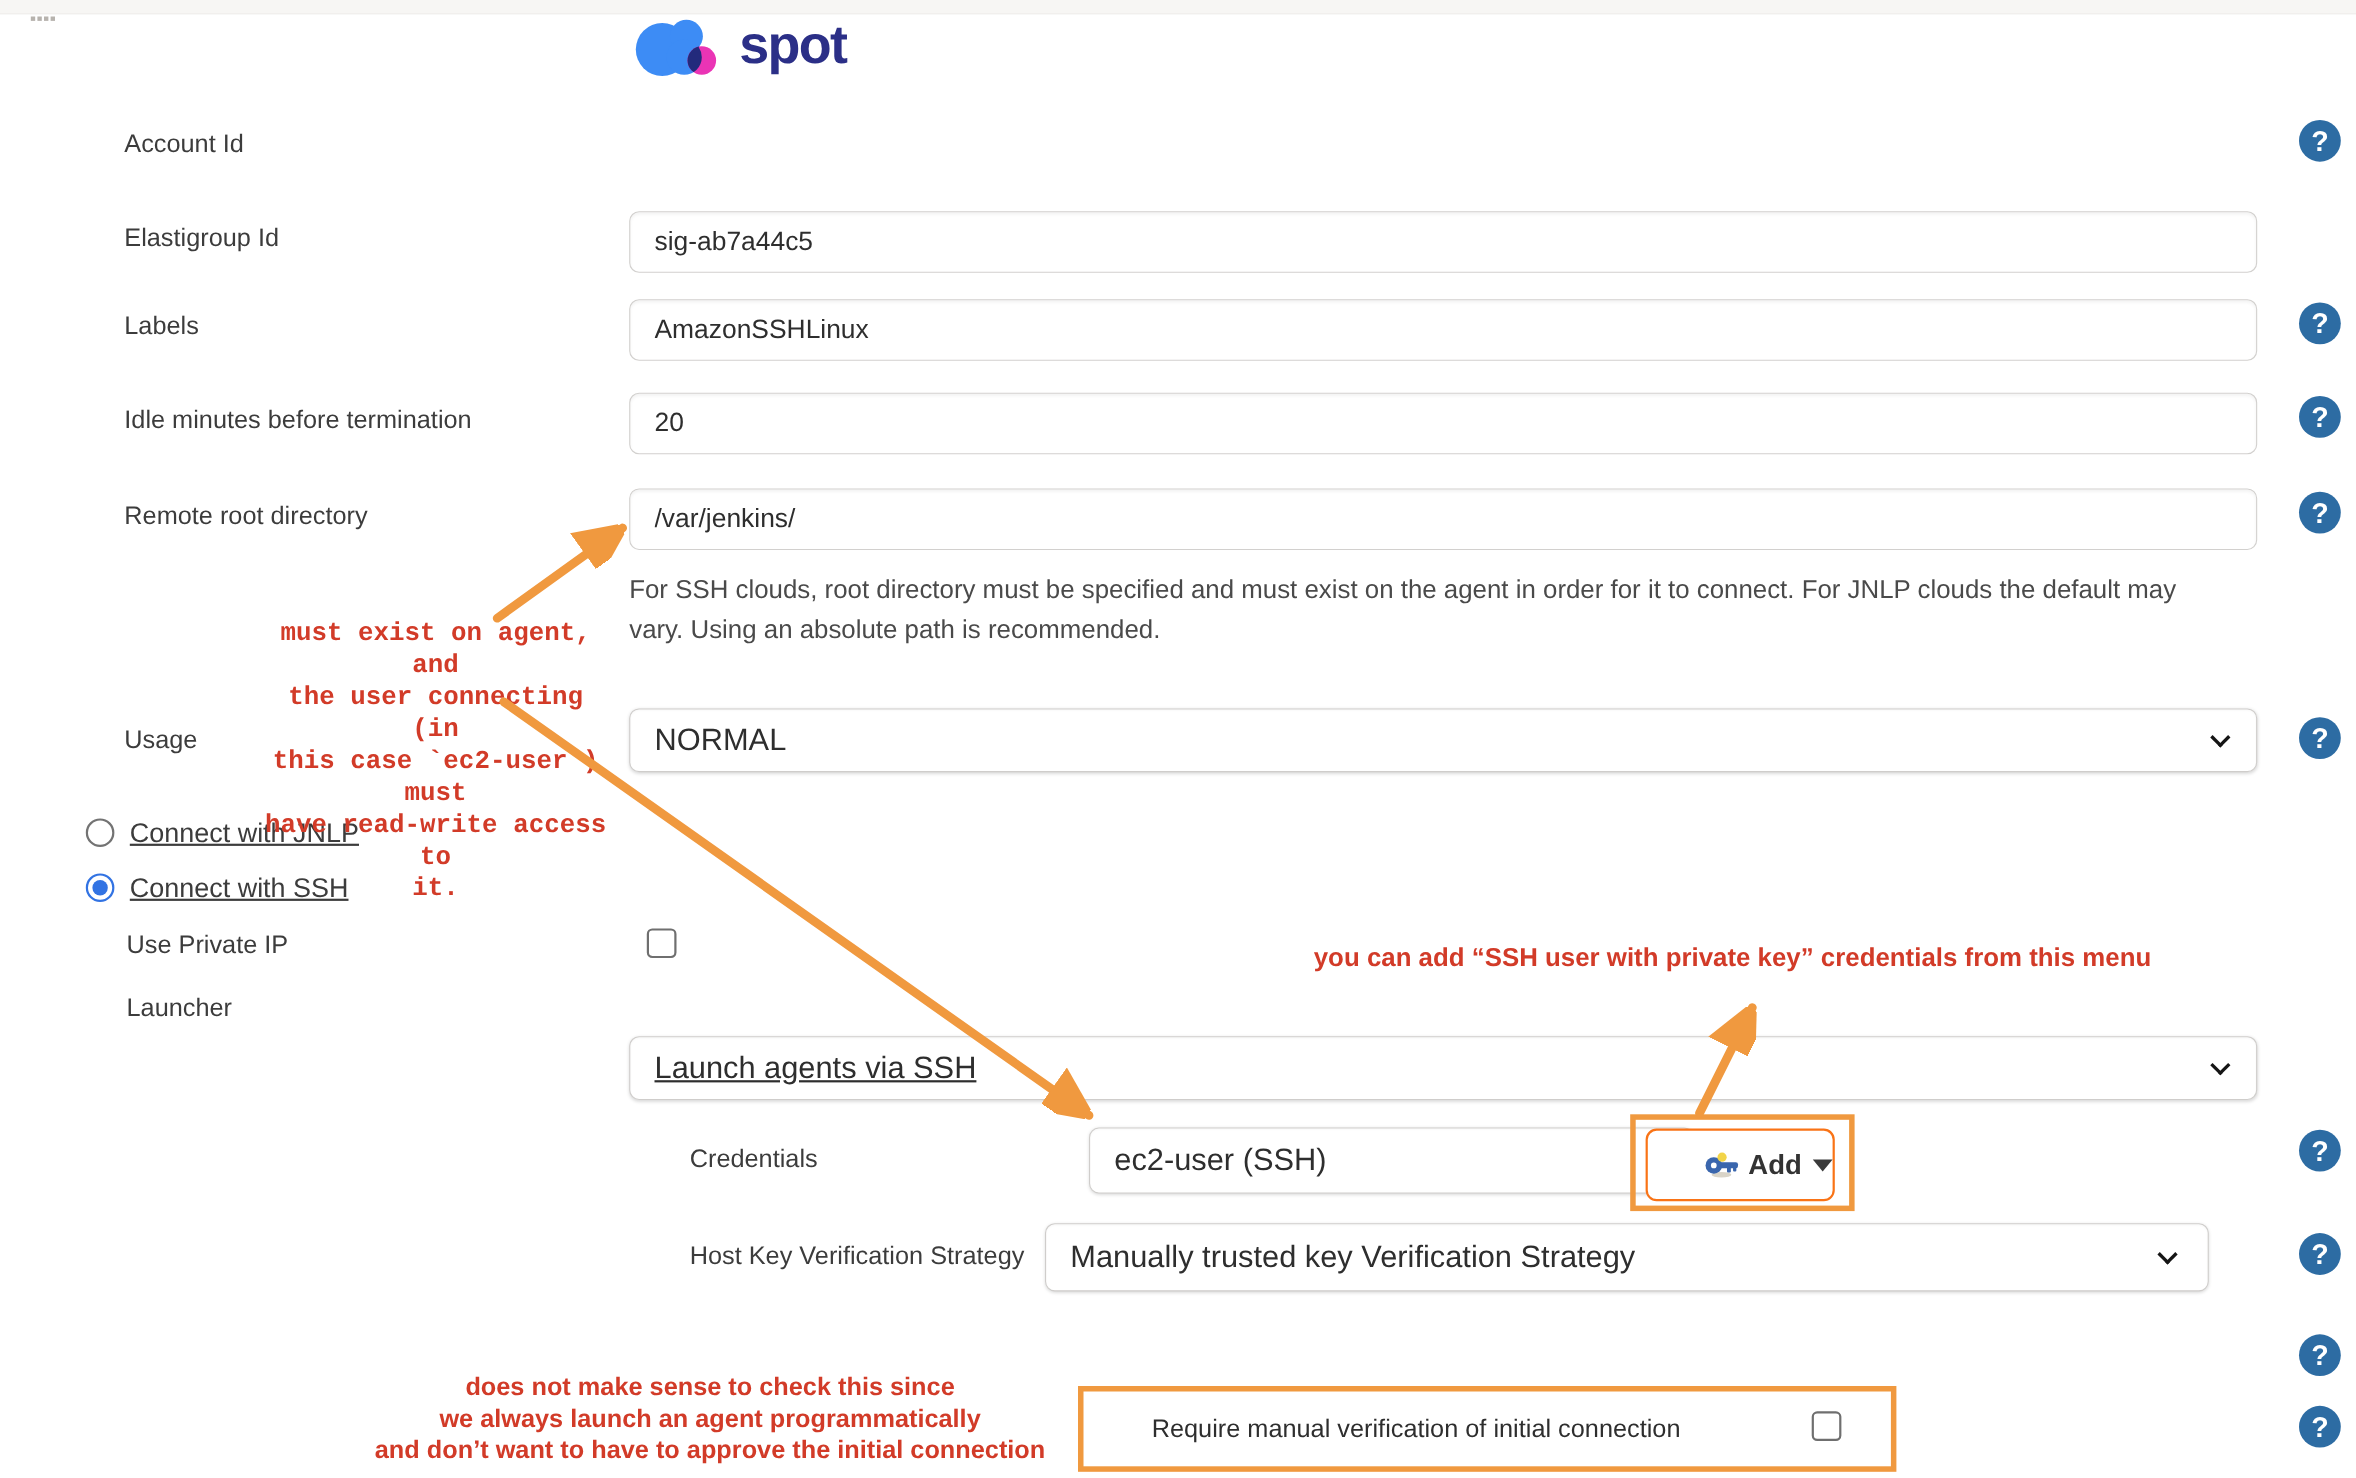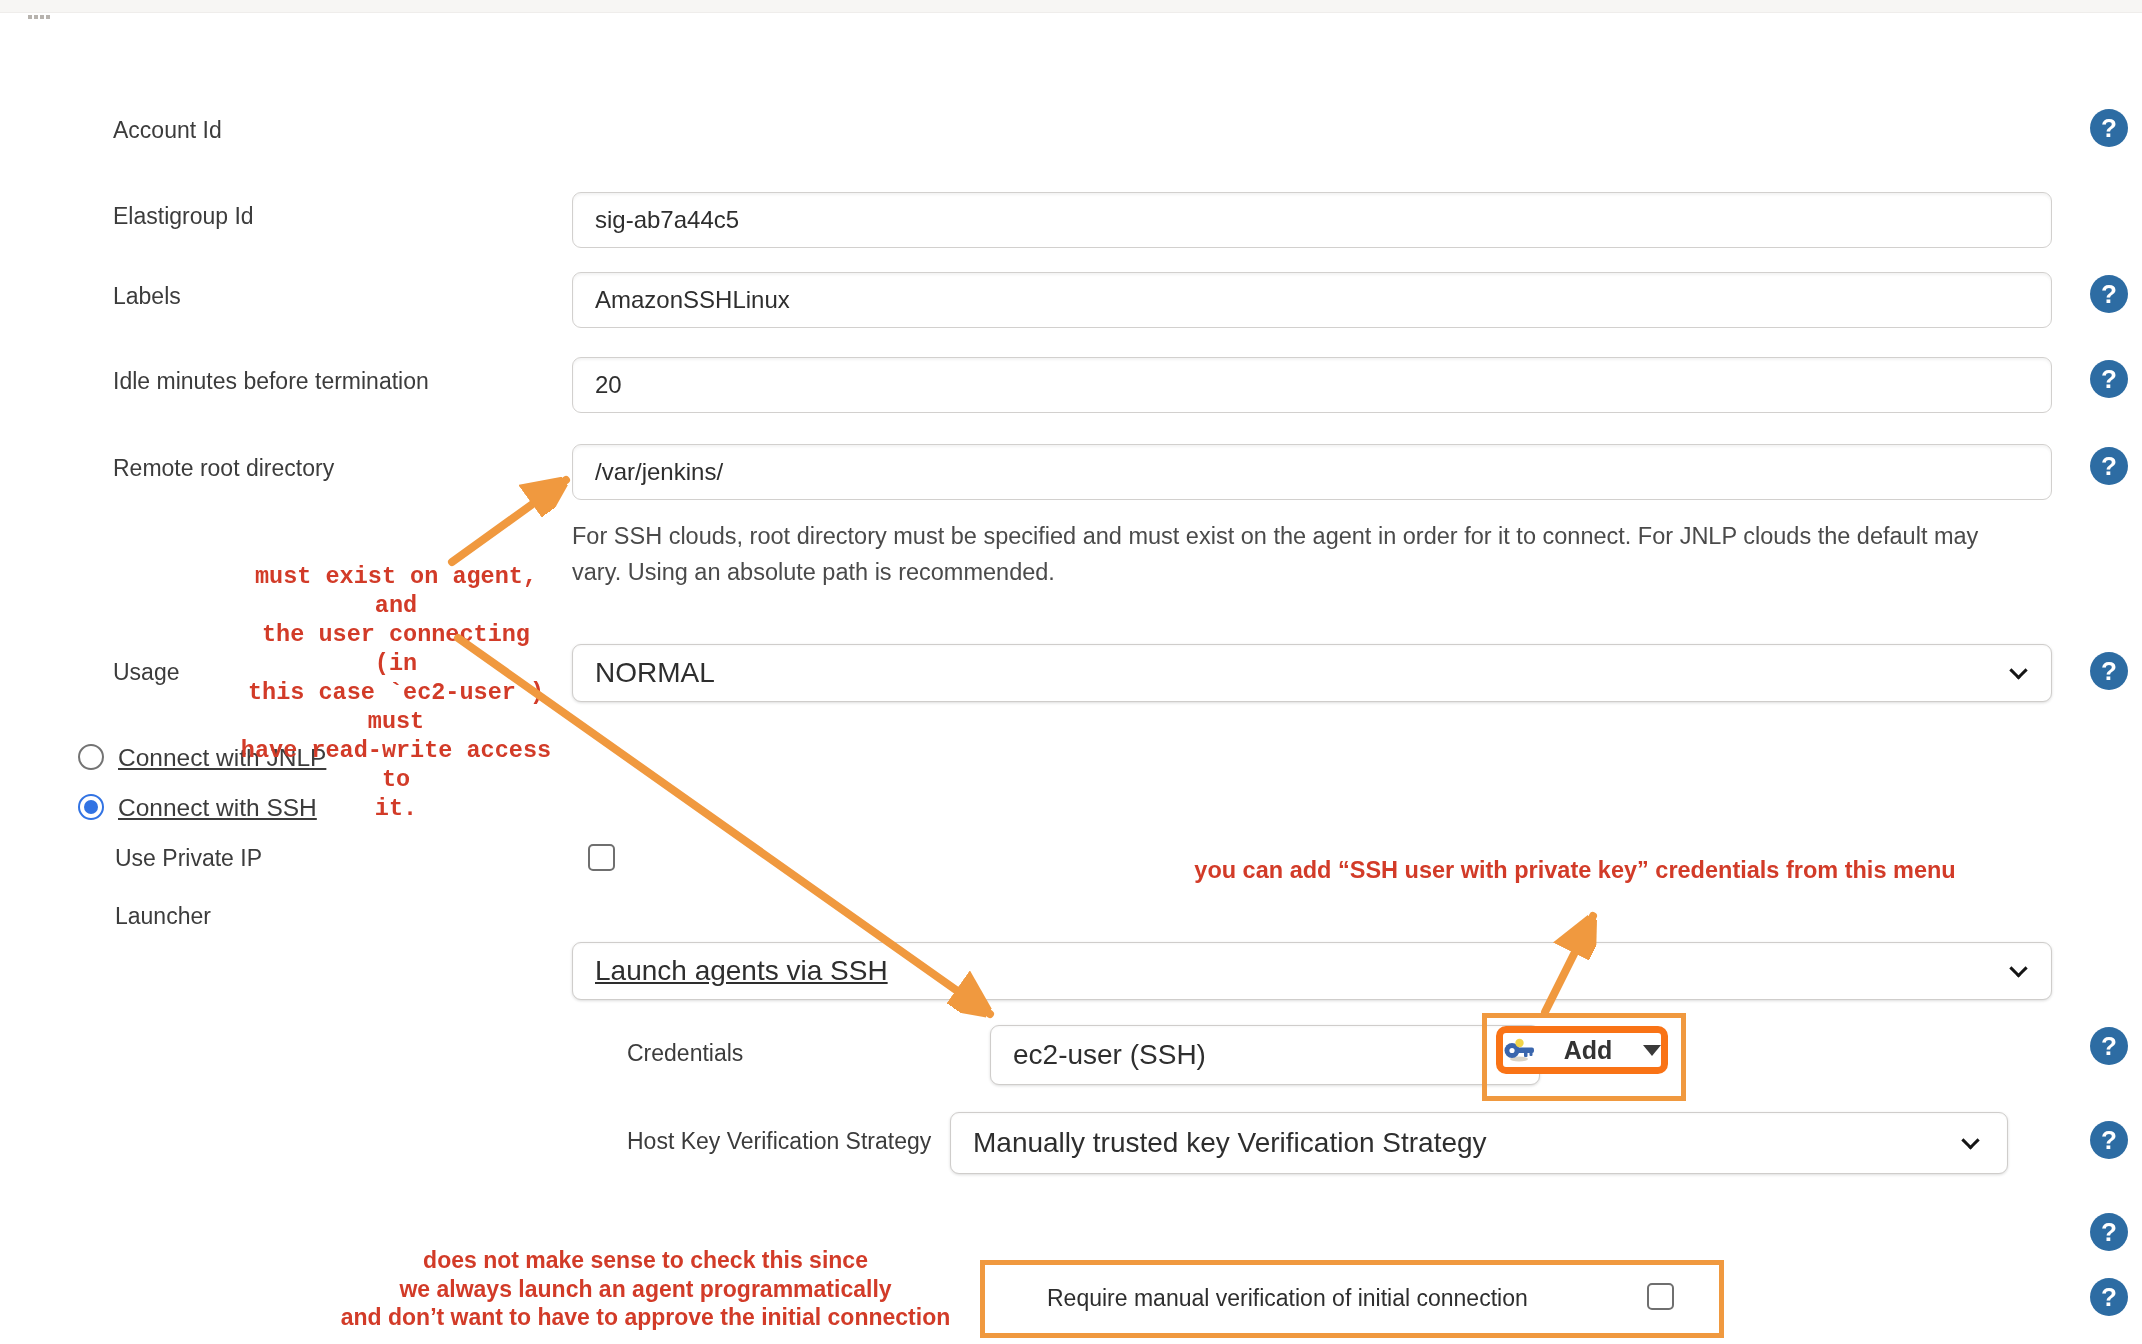--- a/index.html
+++ b/index.html
@@ -48,42 +48,61 @@
     border:2px solid #737373; background:#fff; }
   .radio.selected { border:2.5px solid #3273e3; }
   .radio.selected::after { content:""; position:absolute; left:50%; top:50%; width:14px; height:14px;
     border-radius:50%; background:#3273e3; transform:translate(-50%,-50%); }
   .radio-label { position:absolute; left:118px; font-size:24.5px; color:#3c3c3c; white-space:nowrap;text-decoration:underline; }
 
   .checkbox { position:absolute; width:27px; height:27px; border:2px solid #6f6f6f; border-radius:5px; background:#fff; cursor:pointer; }
 
   .orange-box { position:absolute; border:5px solid #f0993f; background:transparent; }
 
-  .add-btn { position:absolute; left:1496px; top:1026px; width:172px; height:48px;
-    background:#fff; border:7px solid #f97316; border-radius:10px;
-    display:flex; align-items:center; justify-content:space-between; gap:6px; cursor:pointer; }
+  .add-btn { position:absolute; left:1496px; top:1026px; width:172px; height:66px;
+    background:#fff; border:2px solid #f97316; border-radius:10px;
+    display:flex; align-items:center; justify-content:flex-end; gap:6px; cursor:pointer; }
   .add-label { font-size:25px; font-weight:bold; color:#333; }
   .caret-down { width:0; height:0; border-left:9px solid transparent; border-right:9px solid transparent;
     border-top:11px solid #3a3a3a; margin-left:4px; }
 
   .note { position:absolute; color:#d23b28; font-weight:bold; text-align:center; }
   .note-remote { left:235px; top:562px; width:322px; font-size:23.5px; line-height:29px;font-family:Liberation Mono, monospace; }
   .note-cred { left:1180px; top:856px; width:790px; font-size:23.5px; line-height:29px; }
   .note-req { left:318px; top:1246px; width:655px; font-size:23px; line-height:28.5px; }
 
   .arrows { position:absolute; left:0; top:0; width:2142px; height:1344px; pointer-events:none; }
 </style>
 </head>
 <body>
 
 <div class="page">
 
   <div class="topbar"></div>
   <div class="drag-dots"></div>
 
+  <div class="logo">
+    <svg width="92" height="62" viewBox="0 0 92 62">
+      <defs>
+        <clipPath id="cloudClip">
+          <circle cx="30" cy="33" r="24"></circle>
+          <circle cx="52" cy="21" r="15"></circle>
+          <circle cx="50" cy="40" r="16"></circle>
+        </clipPath>
+      </defs>
+      <circle cx="30" cy="33" r="24" fill="#3d8cf5"></circle>
+      <circle cx="52" cy="21" r="15" fill="#3d8cf5"></circle>
+      <circle cx="50" cy="40" r="16" fill="#3d8cf5"></circle>
+      <circle cx="66" cy="43" r="13" fill="#ea34b5"></circle>
+      <g clip-path="url(#cloudClip)">
+          <circle cx="66" cy="43" r="13" fill="#232a7c"></circle>
+        </g>
+    </svg>
+    <span class="logo-text">spot</span>
+  </div>
 
   <label class="flabel" style="top:117px">Account Id</label>
 
   <label class="flabel" style="top:203px">Elastigroup Id</label>
   <input class="finput" style="top: 192px;" value="sig-ab7a44c5">
 
   <label class="flabel" style="top:283px">Labels</label>
   <input class="finput" style="top: 272px;" value="AmazonSSHLinux">
 
   <label class="flabel" style="top:368px">Idle minutes before termination</label>

